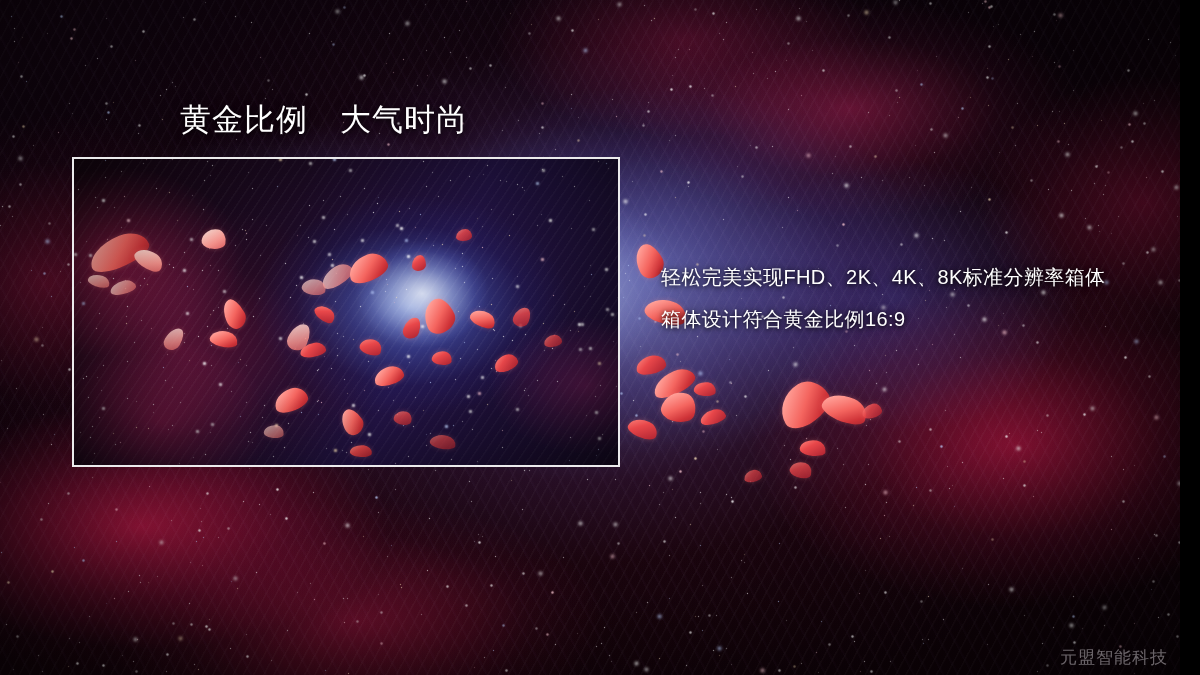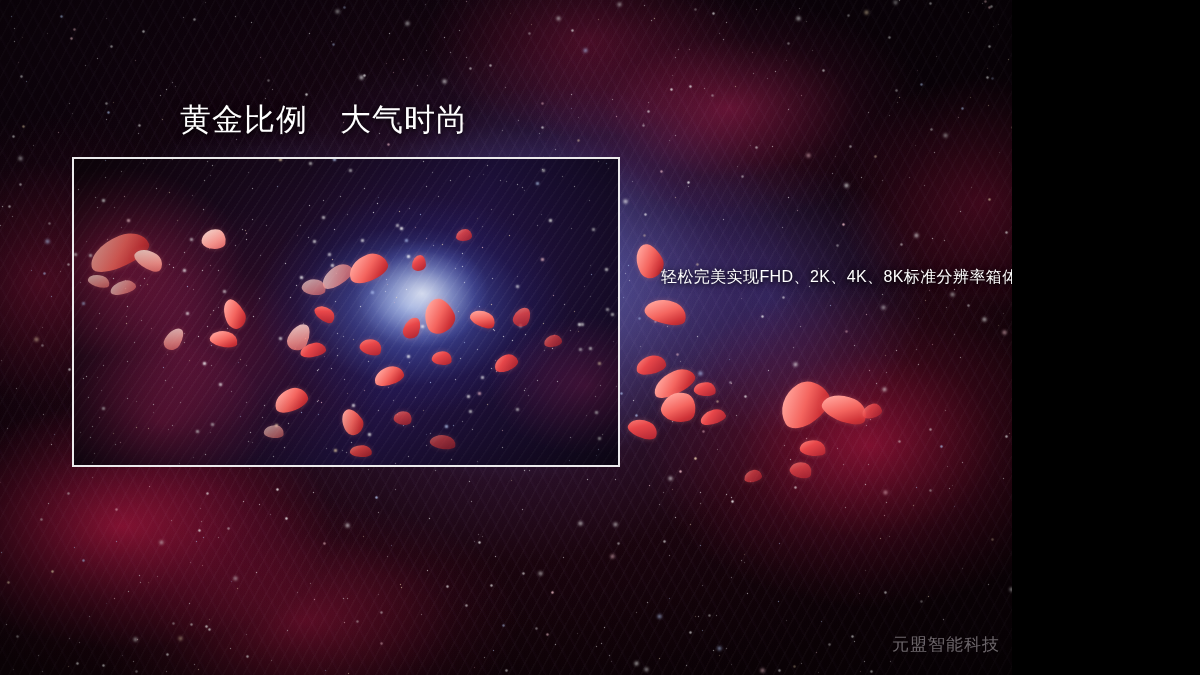--- a/index.html
+++ b/index.html
@@ -7,21 +7,21 @@
     margin: 0;
     padding: 0;
     background: #000;
   }
   body {
     font-family: "Liberation Sans", "DejaVu Sans", sans-serif;
   }
 
   .slide {
     position: relative;
-    width: 1012px;
+    width: 1180px;
     height: 675px;
     overflow: hidden;
     background-color: #1d4ed8;
     text-decoration: underline;
   }
 
   
   .bg-layer {
     position: absolute;
     inset: 0;
@@ -263,32 +263,32 @@
     text-shadow: 0 1px 5px rgba(0,0,0,0.72), 0 0 14px rgba(0,0,0,0.45);
   }
 
   .body-copy {
     position: absolute;
     left: 661px;
     top: 256px;
     width: 500px;
   }
   .body-line {
-    font-size: 16px;
+    font-size: 20px;
     line-height: 42px;
     color: #ffffff;
     letter-spacing: 0.4px;
     white-space: pre;
     text-shadow: 0 1px 4px rgba(0,0,0,0.80), 0 0 10px rgba(0,0,0,0.55);
   }
 
   .watermark {
     position: absolute;
     right: 12px;
-    bottom: 19px;
+    bottom: 6px;
     font-size: 17px;
     letter-spacing: 1px;
     color: rgba(205,200,205,0.50);
     white-space: pre;
   }
 </style>
 </head>
 <body>
 
 <div class="slide">
@@ -367,17 +367,18 @@
         <div class="petal deep" style="left: 420px; top: 196px; width: 24px; height: 16px; transform: rotate(-18deg);"></div>
         <div class="petal deep" style="left: 440px; top: 148px; width: 16px; height: 20px; transform: rotate(22deg); opacity: 0.85;"></div>
         <div class="petal deep" style="left: 470px; top: 176px; width: 18px; height: 12px; transform: rotate(-6deg); opacity: 0.8;"></div>
         <div class="petal deep" style="left: 356px; top: 276px; width: 26px; height: 14px; transform: rotate(12deg); opacity: 0.75;"></div>
       </div>
     <div class="pic-layer pic-vignette"></div>
   </div>
 
   <div class="body-copy">
     <div class="body-line">轻松完美实现FHD、2K、4K、8K标准分辨率箱体</div>
+    <div class="body-line">箱体设计符合黄金比例16:9</div>
   </div>
 
   <div class="watermark">元盟智能科技</div>
 
 </div>
 
 </body></html>

